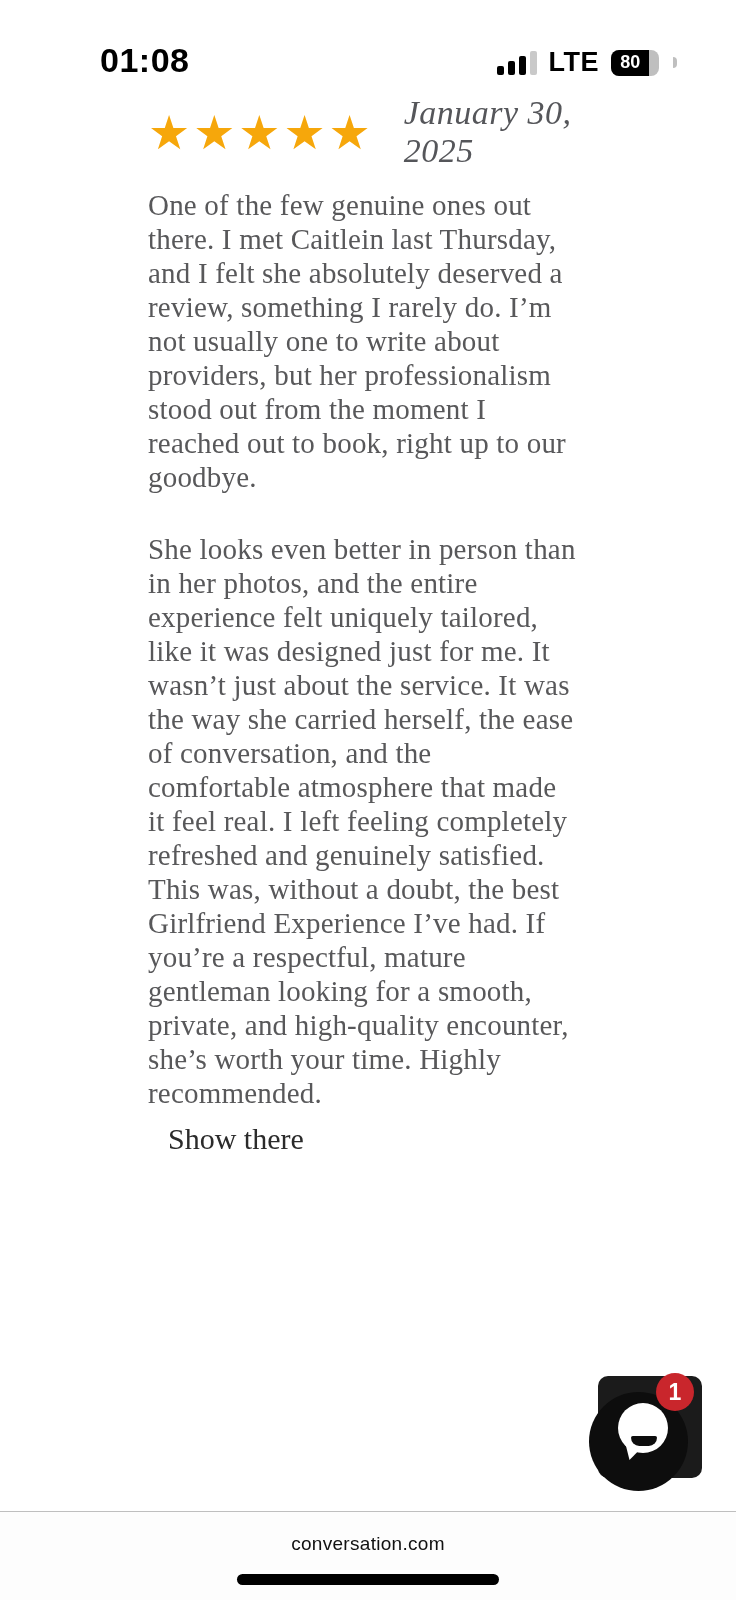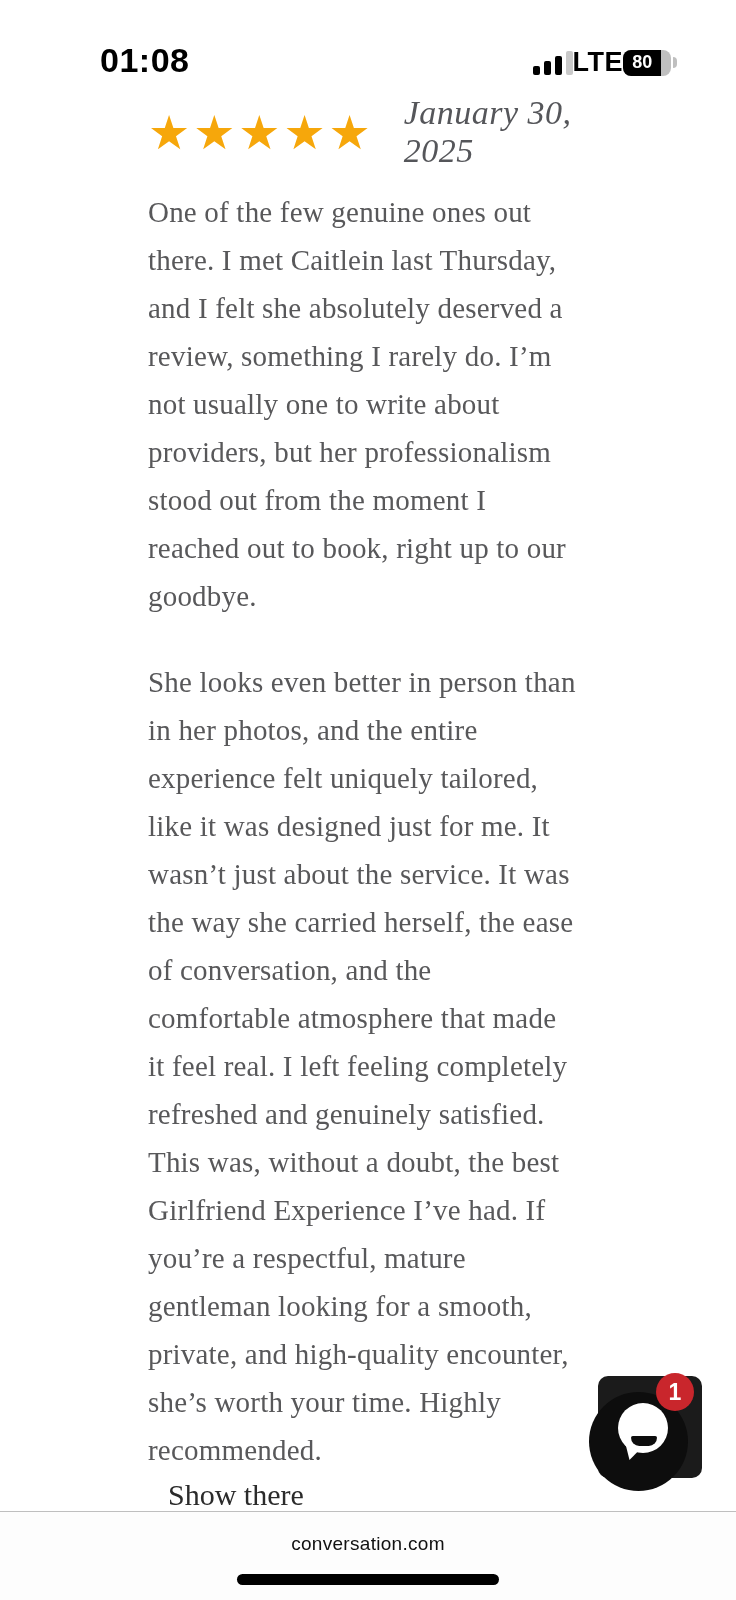--- a/index.html
+++ b/index.html
@@ -9,21 +9,21 @@
     background:#ffffff; overflow:hidden;
     font-family:"Liberation Serif", serif;
   }
 
   
   .status-bar { position:absolute; top:7px; left:0; right:0; height:78px;
     font-family:"Liberation Sans", sans-serif; }
   .status-time { position:absolute; left:100px; top:34px; font-size:34px;
     font-weight:700; color:#000; letter-spacing:.5px; }
   .status-right { position:absolute; right:59px; top:40px; display:flex;
-    align-items:center; gap:0; }
+    align-items:center; gap:12px; }
   .signal { display:flex; align-items:flex-end; gap:4px; height:24px; }
   .signal i { display:block; width:7px; border-radius:2px; background:#000; }
   .signal i:nth-child(1){ height:9px; }
   .signal i:nth-child(2){ height:14px; }
   .signal i:nth-child(3){ height:19px; }
   .signal i:nth-child(4){ height:24px; background:#c9c9c9; }
   .net-label { font-size:27px; font-weight:600; color:#000; letter-spacing:.5px; }
   .battery { position:relative; width:48px; height:26px; background:#bfbfbf;
     border-radius:8px; overflow:hidden; }
   .battery-fill { position:absolute; left:0; top:0; bottom:0; width:80%;
@@ -33,23 +33,23 @@
   .battery-tip { width:4px; height:11px; background:#bfbfbf;
     border-radius:0 4px 4px 0; margin-left:2px; }
 
   
   .review { position:absolute; left:148px; top:94px; width:430px; }
   .review-header { display:flex; align-items:center; margin-bottom:18px; }
   .stars { font-size:47px; line-height:1; color:#F6A70B; letter-spacing:3px;
     font-family:"DejaVu Sans", sans-serif; }
   .review-date { margin-left:30px; font-size:34px; font-style:italic;
     color:#55565a; letter-spacing:.5px; }
-  .review p { font-size:29px; line-height:48px; color:#58585a;
+  .review p { font-size:29px; line-height:34px; color:#58585a;
     margin:0 0 38px; letter-spacing:.2px; }
-  .review p.last { margin-bottom:4px; }
+  .review p.last { margin-bottom:12px; }
   .show-less { display:inline-block; margin-left:20px; font-size:30px;
     color:#2b2b2b; cursor:pointer; }
 
   
   .author-row { position:absolute; left:148px; top:1546px; display:flex;
     align-items:center; }
   .author-name { font-size:33px; color:#6f6f70; }
   .verified-icon { margin-left:52px; width:32px; height:32px; }
   .verified-label { margin-left:16px; font-size:31px; color:#177C59; }
 

